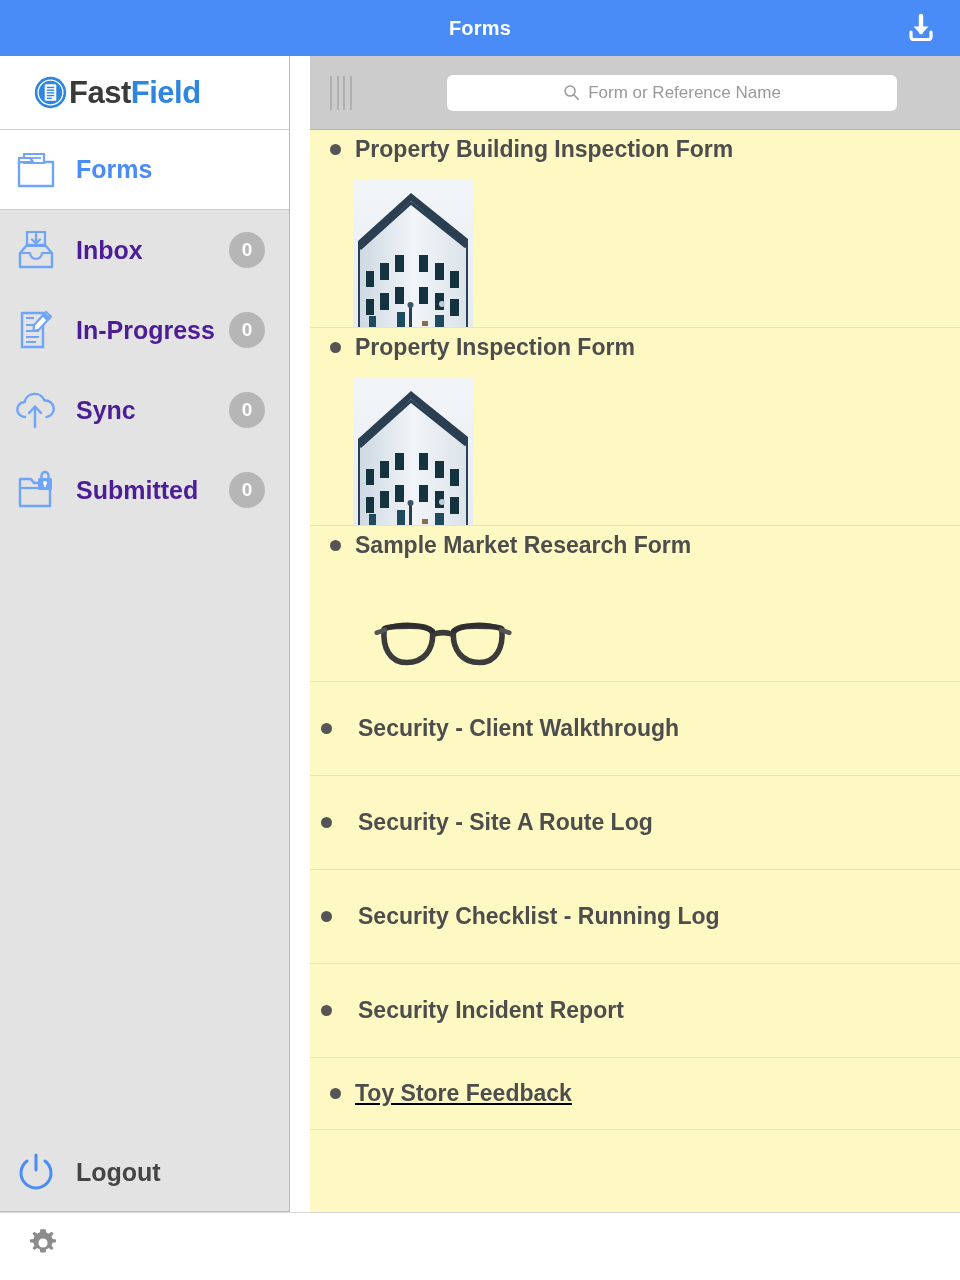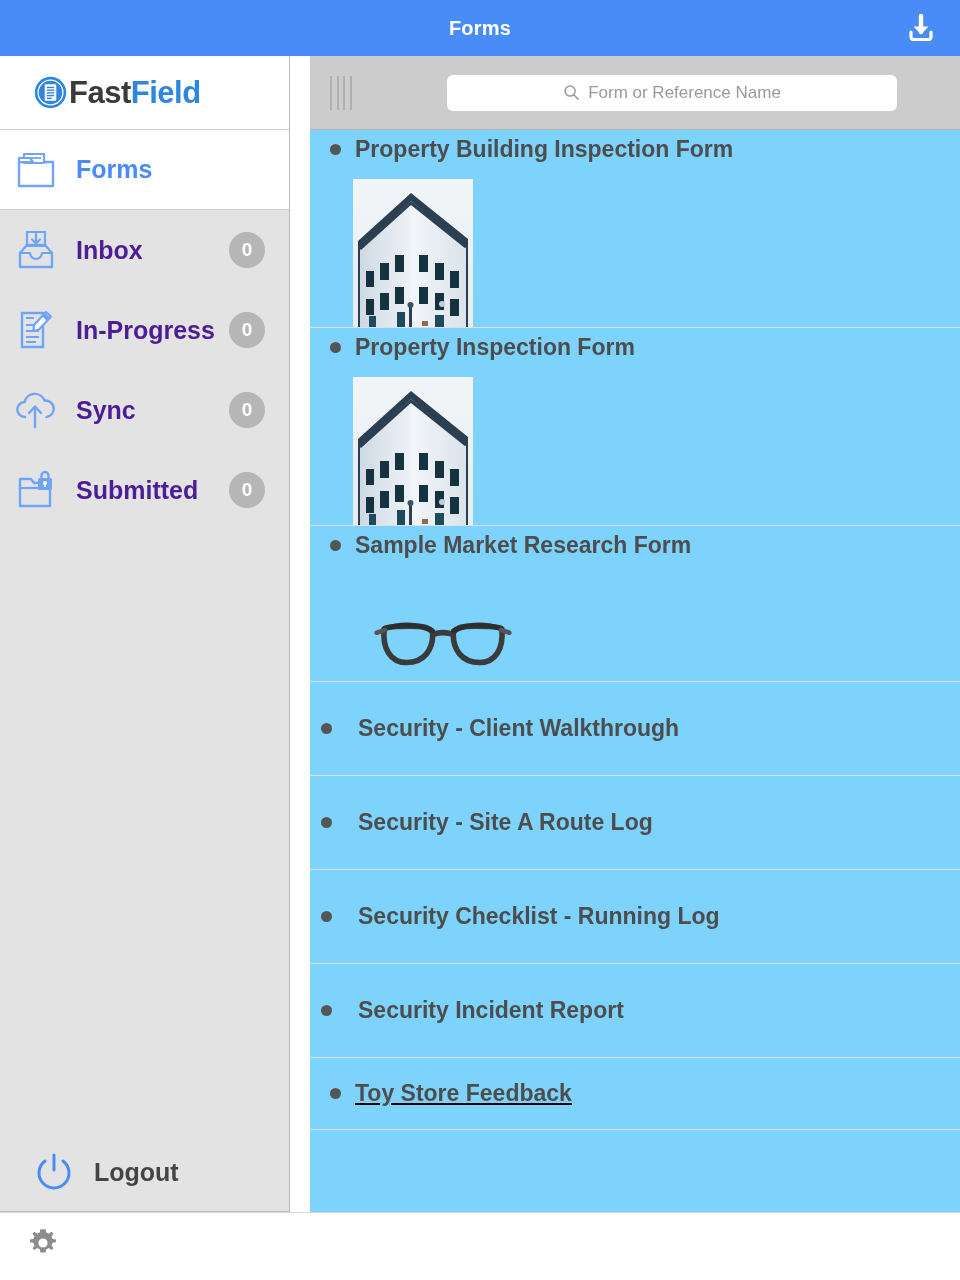--- a/index.html
+++ b/index.html
@@ -128,36 +128,36 @@
     justify-content: center;
     flex: none;
   }
 
   .nav-spacer { flex: 1; }
 
   .logout-item {
     height: 78px;
     display: flex;
     align-items: center;
-    padding-left: 28px;
+    padding-left: 10px;
     border-bottom: 1px solid #bcbcbc;
   }
   .logout-label {
     font-size: 25px;
     font-weight: bold;
     color: #444444;
   }
 
   
   .content {
     flex: 1;
     display: flex;
     flex-direction: column;
     min-width: 0;
-    background: #7dd3fc;
+    background: #fef9c3;
   }
   .searchbar {
     height: 74px;
     min-height: 74px;
     background: #cccccc;
     display: flex;
     align-items: center;
     padding: 0 20px;
     border-bottom: 1px solid #b4b4b4;
   }

